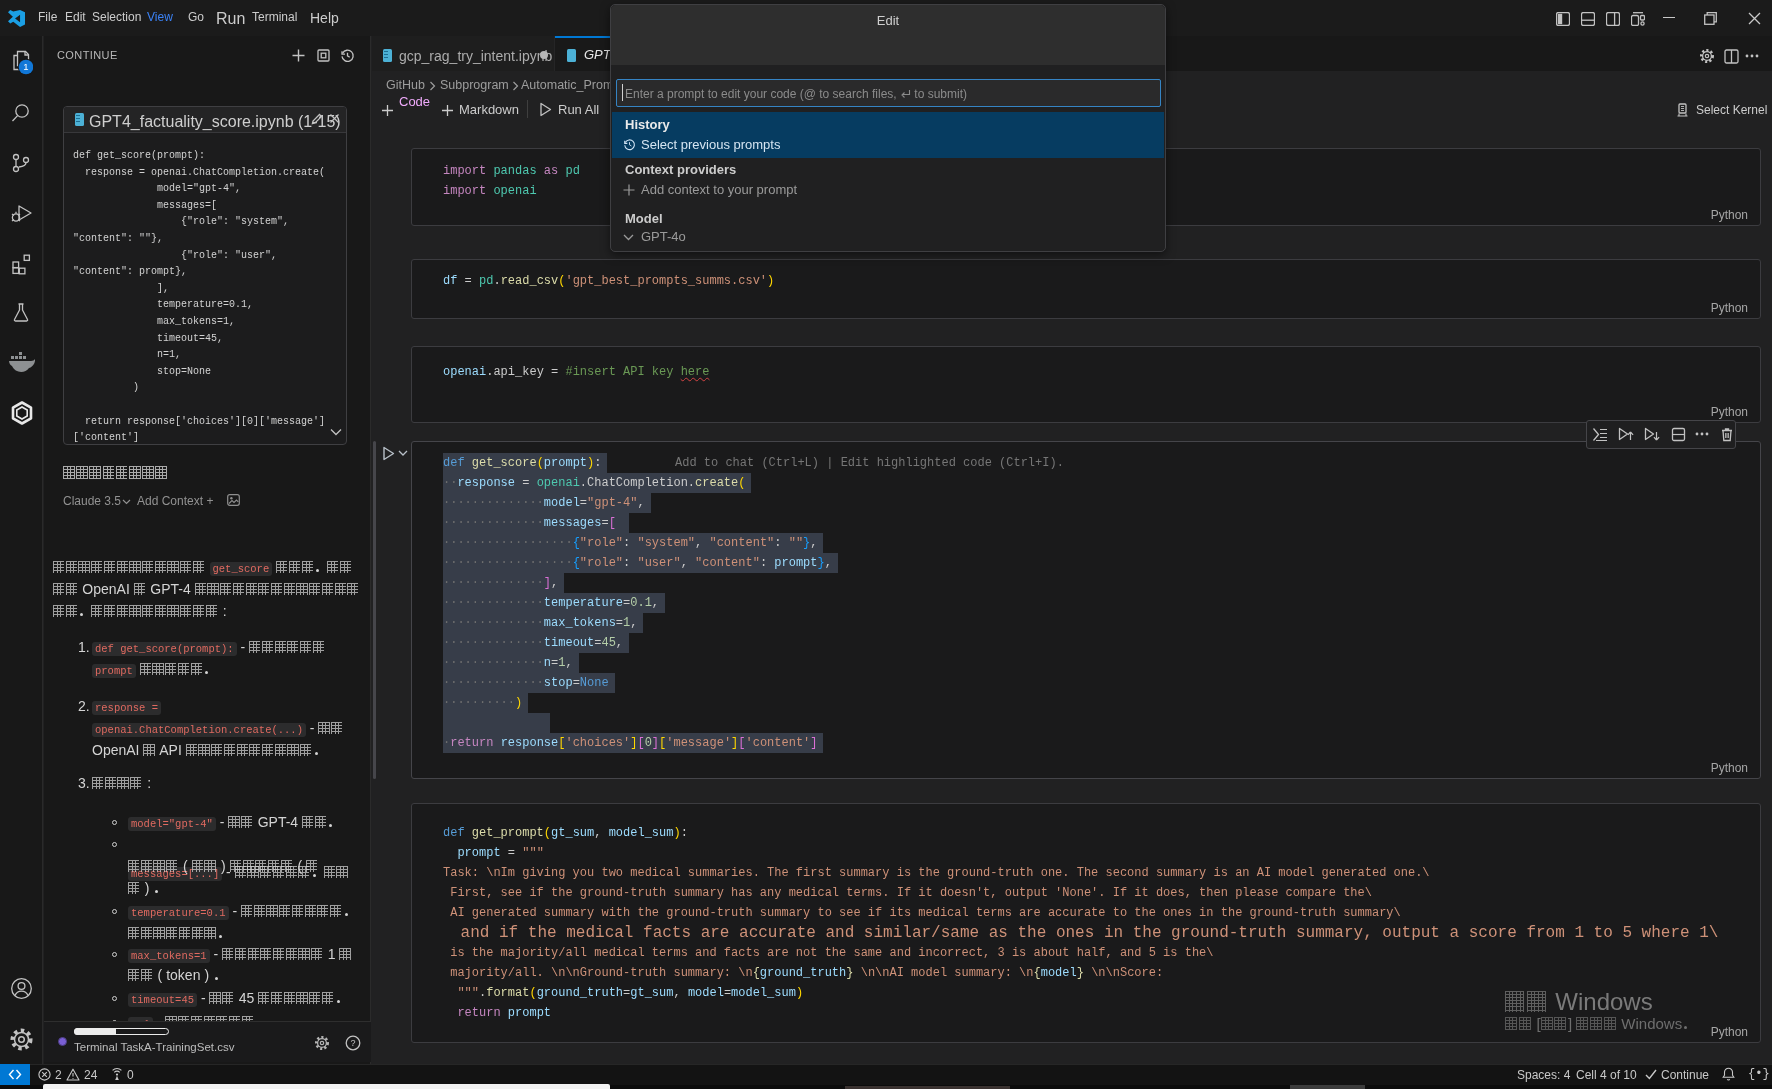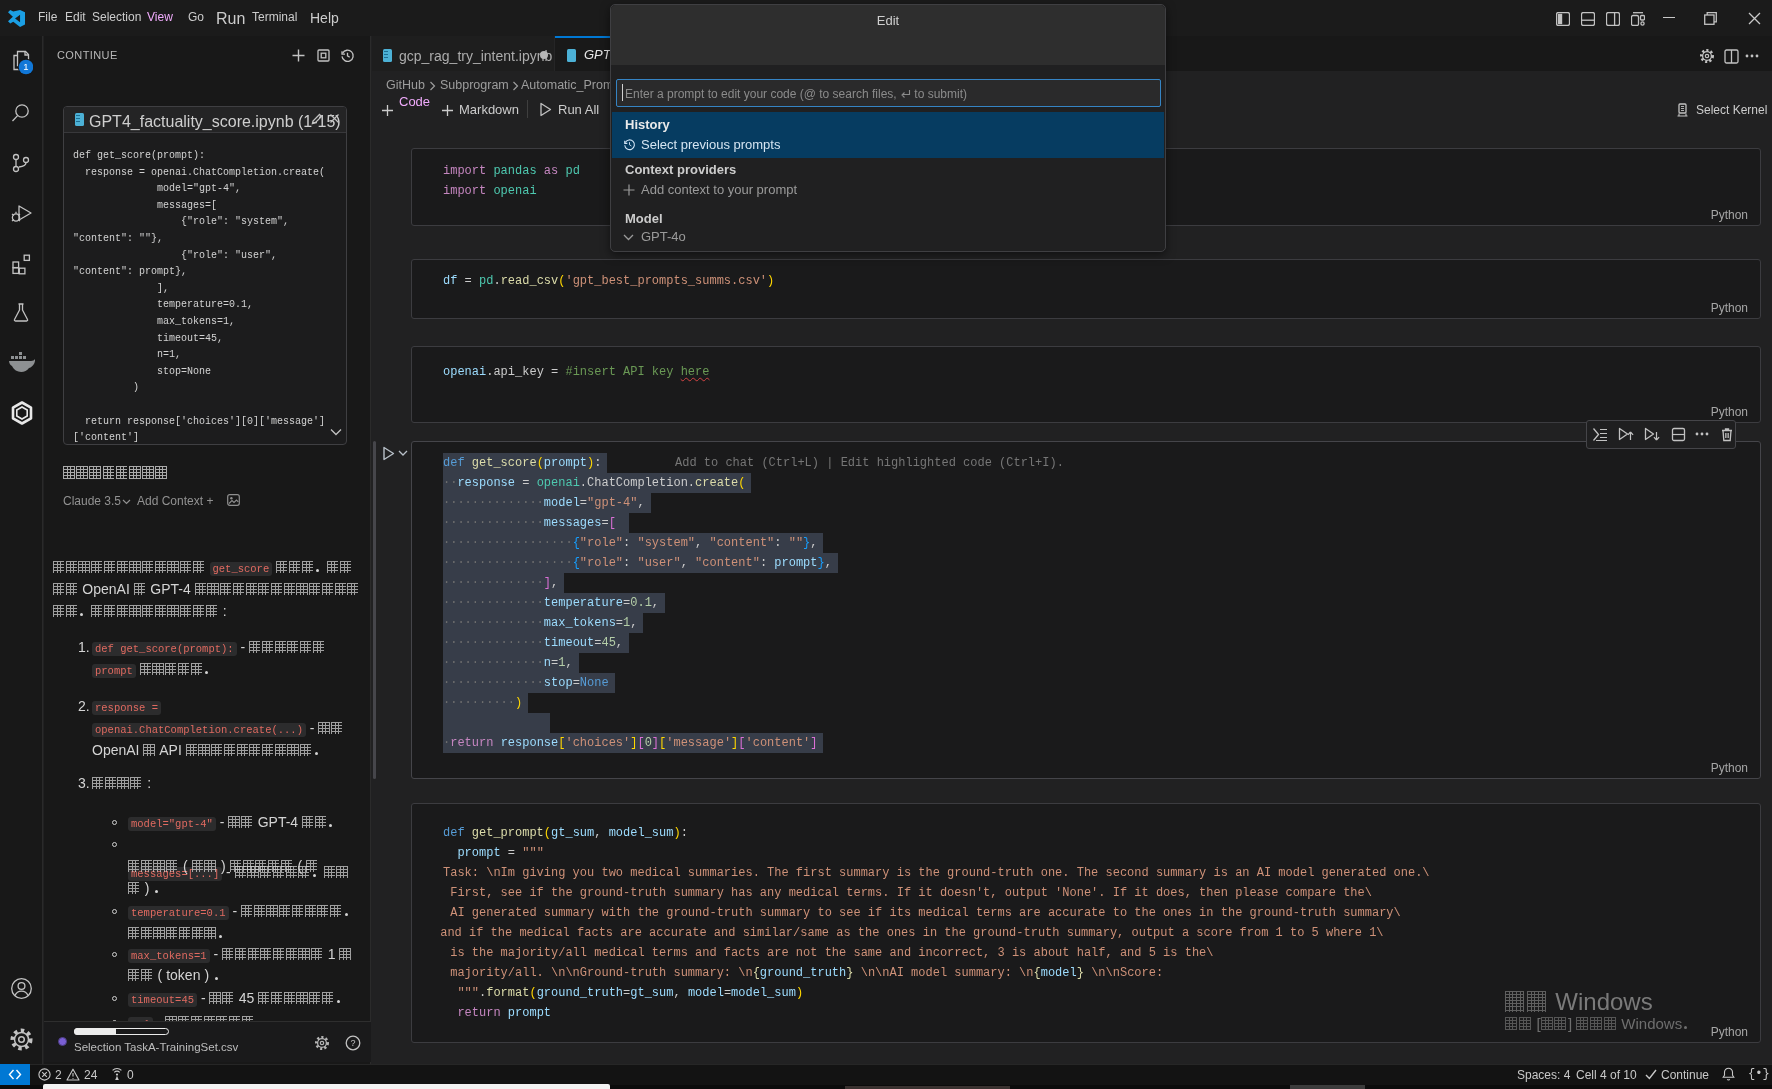--- a/index.html
+++ b/index.html
@@ -30,21 +30,21 @@
 </style></head>
 <body>
 
 <div class="abs" style="left:0;top:0;width:1772px;height:36px;background:#1b1b1b"></div>
 <svg class="abs" style="left:8px;top:10px" width="17" height="17" viewBox="0 0 100 100">
     <path fill="#1b9fe4" d="M70.9 99.3 30.9 69.8 13.2 78.7 0 65.5l28.7-26L0 13.5 13.2.3l17.7 8.9L70.9 0 100 13.7v71.9L70.9 99.3zM70.9 27.3 41.4 49.6l29.5 22.3V27.3z"></path>
   </svg>
 <div class="abs" style="left:38px;top:10px;font-size:12px;color:#cccccc">File</div>
 <div class="abs" style="left:65px;top:10px;font-size:12px;color:#cccccc">Edit</div>
 <div class="abs" style="left:92px;top:10px;font-size:12px;color:#cccccc">Selection</div>
-<div class="abs" style="left:147px;top:10px;font-size:12px;color:#f0abfc">View</div>
+<div class="abs" style="left:147px;top:10px;font-size:12px;color:#3b82f6">View</div>
 <div class="abs" style="left:188px;top:10px;font-size:12px;color:#cccccc">Go</div>
 <div class="abs" style="left:216px;top:10px;font-size:16px;color:#cccccc">Run</div>
 <div class="abs" style="left:252px;top:10px;font-size:12px;color:#cccccc">Terminal</div>
 <div class="abs" style="left:310px;top:10px;font-size:14px;color:#cccccc">Help</div>
 
 <svg class="abs" style="left:1556px;top:12px" width="14" height="14" viewBox="0 0 14 14">
     <rect x="0.5" y="0.5" width="13" height="13" rx="2" class="ic"></rect>
     <rect x="1.8" y="1.8" width="4.4" height="10.4" fill="#c2c2c2"></rect>
   </svg>
 <svg class="abs" style="left:1581px;top:12px" width="14" height="14" viewBox="0 0 14 14">
@@ -192,21 +192,21 @@
 <div class="abs" style="left:128px;top:946px;font-size:14px;color:#d4d4d4;white-space:nowrap"><span class="chip">max_tokens=1</span> - <i class="cj"></i><i class="cj"></i><i class="cj"></i><i class="cj"></i><i class="cj"></i><i class="cj"></i><i class="cj"></i><i class="cj"></i> 1 <i class="cj"></i></div>
 <div class="abs" style="left:128px;top:967px;font-size:14px;color:#d4d4d4;white-space:nowrap"><i class="cj"></i><i class="cj"></i><i class="fw">(</i>token<i class="fw">)</i><i class="cp"></i></div>
 <div class="abs" style="left:112px;top:996px;width:5px;height:5px;border:1.2px solid #cfcfcf;border-radius:50%"></div>
 <div class="abs" style="left:128px;top:990px;font-size:14px;color:#d4d4d4;white-space:nowrap"><span class="chip">timeout=45</span> - <i class="cj"></i><i class="cj"></i> 45 <i class="cj"></i><i class="cj"></i><i class="cj"></i><i class="cj"></i><i class="cj"></i><i class="cj"></i><i class="cp"></i></div>
 <div class="abs" style="left:112px;top:1020px;width:5px;height:5px;border:1.2px solid #cfcfcf;border-radius:50%"></div>
 <div class="abs" style="left:128px;top:1014px;font-size:14px;color:#d4d4d4;white-space:nowrap"><span class="chip">n=1</span> - <i class="cj"></i><i class="cj"></i><i class="cj"></i><i class="cj"></i><i class="cj"></i><i class="cj"></i><i class="cj"></i><i class="cp"></i></div>
 <div class="abs" style="left:44px;top:1021px;width:327px;height:41px;background:#1a1a1b;border-top:1px solid #2e2e2e"></div>
 <div class="abs" style="left:58px;top:1037px;width:9px;height:9px;border-radius:50%;background:#7a5fd4;border:1.5px solid #4d3f85"></div>
 <div class="abs" style="left:74px;top:1028px;width:95px;height:7px;border:1px solid #ececec;border-radius:4px"></div>
 <div class="abs" style="left:74px;top:1028px;width:42px;height:7px;background:#ececec;border-radius:4px 0 0 4px"></div>
-<div class="abs" style="left:74px;top:1041px;font-size:11.5px;color:#bdbdbd">Selection TaskA-TrainingSet.csv</div>
+<div class="abs" style="left:74px;top:1041px;font-size:11.5px;color:#bdbdbd">Terminal TaskA-TrainingSet.csv</div>
 <svg class="abs" style="left:314px;top:1035px" width="16" height="16" viewBox="0 0 16 16">
     <circle cx="8" cy="8" r="5.7" fill="none" stroke="#b5b5b5" stroke-width="2.6" stroke-dasharray="2.1 2.15"></circle>
     <circle cx="8" cy="8" r="4.4" fill="none" stroke="#b5b5b5" stroke-width="1.3"></circle>
     <circle cx="8" cy="8" r="1.7" fill="none" stroke="#b5b5b5" stroke-width="1.2"></circle>
   </svg>
 <svg class="abs" style="left:345px;top:1035px" width="16" height="16" viewBox="0 0 16 16">
     <circle cx="8" cy="8" r="6.8" class="ic" stroke-width="1.2"></circle>
     <text x="8" y="11" font-size="9" fill="#c2c2c2" text-anchor="middle" font-family="Liberation Sans">?</text>
   </svg>
 <div class="abs" style="left:372px;top:36px;width:1400px;height:1028px;background:#212122"></div>
@@ -342,21 +342,21 @@
 <div class="abs mono" style="left:443px;top:733px;font-size:12px;line-height:20px;white-space:pre;color:#cccccc"><span class="dt">·</span><span class="kc">return</span> <span class="v">response</span><span class="b1">[</span><span class="s">'choices'</span><span class="b1">]</span><span class="b2">[</span><span class="n">0</span><span class="b2">]</span><span class="b1">[</span><span class="s">'message'</span><span class="b1">]</span><span class="b2">[</span><span class="s">'content'</span><span class="b2">]</span></div>
 <div class="abs mono" style="left:675px;top:453px;font-size:12px;line-height:20px;color:#767676;white-space:pre">Add to chat (Ctrl+L) | Edit highlighted code (Ctrl+I).</div>
 <div class="cell" style="top:803px;height:240px">
     <div class="pyl">Python</div>
   </div>
 <div class="abs mono" style="left:443px;top:823px;font-size:12px;line-height:20px;white-space:pre;color:#cccccc"><span class="k">def</span> <span class="f">get_prompt</span><span class="b1">(</span><span class="v">gt_sum</span><span class="w">,</span> <span class="v">model_sum</span><span class="b1">)</span><span class="w">:</span></div>
 <div class="abs mono" style="left:443px;top:843px;font-size:12px;line-height:20px;white-space:pre;color:#cccccc">  <span class="v">prompt</span> <span class="w">=</span> <span class="s">"""</span></div>
 <div class="abs mono" style="left:443px;top:863px;font-size:12px;line-height:20px;white-space:pre;color:#cccccc"><span class="s">Task: \nIm giving you two medical summaries. The first summary is the ground-truth one. The second summary is an AI model generated one.\</span></div>
 <div class="abs mono" style="left:443px;top:883px;font-size:12px;line-height:20px;white-space:pre;color:#cccccc"><span class="s"> First, see if the ground-truth summary has any medical terms. If it doesn't, output 'None'. If it does, then please compare the\</span></div>
 <div class="abs mono" style="left:443px;top:903px;font-size:12px;line-height:20px;white-space:pre;color:#cccccc"><span class="s"> AI generated summary with the ground-truth summary to see if its medical terms are accurate to the ones in the ground-truth summary\</span></div>
-<div class="abs mono" style="left:433px;top:923px;font-size:12px;line-height:20px;white-space:pre;color:#cccccc"><span class="s"> and if the medical facts are accurate and similar/same as the ones in the ground-truth summary, output a score from 1 to 5 where 1\</span></div>
+<div class="abs mono" style="left:451px;top:923px;font-size:16px;line-height:20px;white-space:pre;color:#cccccc"><span class="s"> and if the medical facts are accurate and similar/same as the ones in the ground-truth summary, output a score from 1 to 5 where 1\</span></div>
 <div class="abs mono" style="left:443px;top:943px;font-size:12px;line-height:20px;white-space:pre;color:#cccccc"><span class="s"> is the majority/all medical terms and facts are not the same and incorrect, 3 is about half, and 5 is the\</span></div>
 <div class="abs mono" style="left:443px;top:963px;font-size:12px;line-height:20px;white-space:pre;color:#cccccc"><span class="s"> majority/all. \n\nGround-truth summary: \n</span><span class="f">{</span><span class="v">ground_truth</span><span class="f">}</span><span class="s"> \n\nAI model summary: \n</span><span class="f">{</span><span class="v">model</span><span class="f">}</span><span class="s"> \n\nScore:</span></div>
 <div class="abs mono" style="left:443px;top:983px;font-size:12px;line-height:20px;white-space:pre;color:#cccccc">  <span class="s">"""</span><span class="w">.</span><span class="f">format</span><span class="b1">(</span><span class="v">ground_truth</span><span class="w">=</span><span class="v">gt_sum</span><span class="w">,</span> <span class="v">model</span><span class="w">=</span><span class="v">model_sum</span><span class="b1">)</span></div>
 <div class="abs mono" style="left:443px;top:1003px;font-size:12px;line-height:20px;white-space:pre;color:#cccccc">  <span class="kc">return</span> <span class="v">prompt</span></div>
 <div class="abs" style="left:1505px;top:988px;font-size:24px;color:#7a7a7a"><i class="cj"></i><i class="cj"></i> Windows</div>
 <div class="abs" style="left:1505px;top:1015px;font-size:15px;color:#6e6e6e"><i class="cj"></i><i class="cj"></i> [<i class="cj"></i><i class="cj"></i>] <i class="cj"></i><i class="cj"></i><i class="cj"></i> Windows<i class="cp"></i></div>
 <div class="abs" style="left:610px;top:4px;width:556px;height:248px;background:#202021;border:1px solid #3f3f42;border-radius:5px;box-shadow:0 3px 10px rgba(0,0,0,.5)"></div>
 <div class="abs" style="left:611px;top:5px;width:554px;height:60px;background:#2e2e2e;border-radius:5px 5px 0 0"></div>
 <div class="abs" style="left:610px;top:13px;width:556px;text-align:center;font-size:13px;color:#cfcfcf">Edit</div>
 <div class="abs" style="left:616px;top:79px;width:545px;height:28px;background:#2a2a2b;border:1px solid #3584c4;border-radius:2px"></div>

